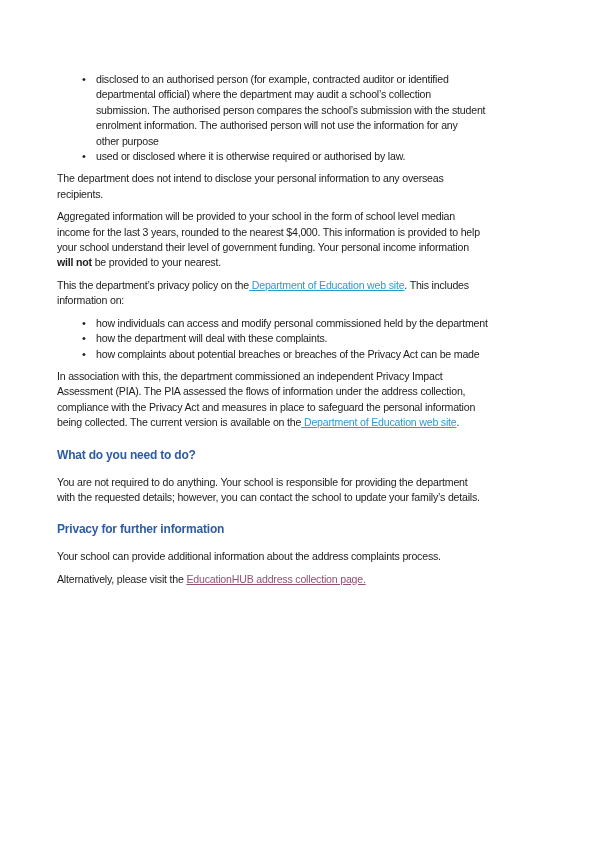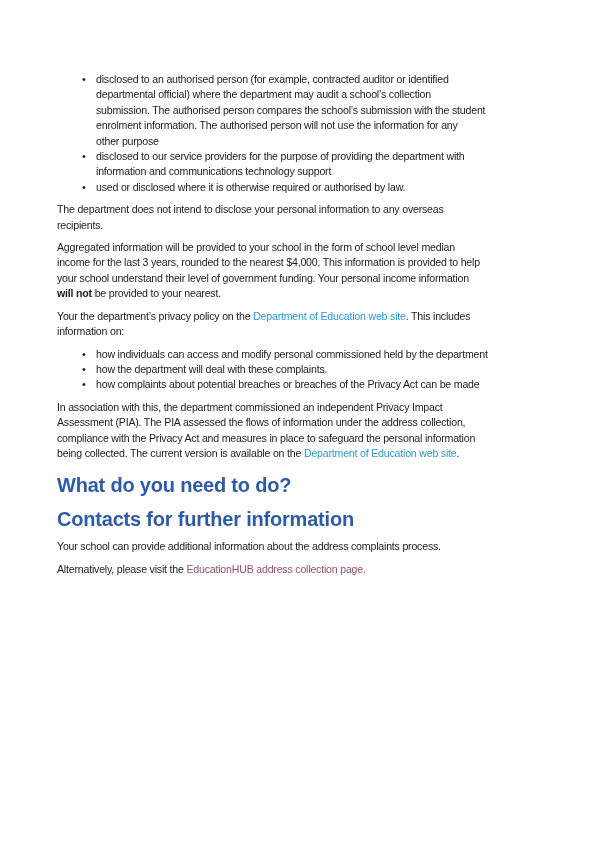--- a/index.html
+++ b/index.html
@@ -33,76 +33,77 @@
     white-space: pre-line;
   }
   ul.doc-list li::before {
     content: "\2022";
     position: absolute;
     left: 25px;
     top: 0;
     font-size: 11px;
   }
   h2.doc-heading {
-    font-size: 20px;
+    font-size: 12px;
     font-weight: bold;
     color: #2d5ba6;
     letter-spacing: -0.2px;
     line-height: 20px;
     margin: 14px 0 10px 0;
   }
   a.doc-link {
     color: #2e99cf;
+    text-decoration: underline;
     cursor: pointer;
   }
   a.doc-link.visited {
     color: #954f72;
   }
   strong { font-weight: bold; }
 </style>
 </head>
 <body>
 
 <div class="page">
 
   <ul class="doc-list">
     <li>disclosed to an authorised person (for example, contracted auditor or identified
 departmental official) where the department may audit a school’s collection
 submission. The authorised person compares the school’s submission with the student
 enrolment information. The authorised person will not use the information for any
 other purpose</li>
-    <li>disclosed to our service providers for the purpose of providing the department with
-information and communications technology support</li>
     <li>used or disclosed where it is otherwise required or authorised by law.</li>
   </ul>
 
   <p class="body">The department does not intend to disclose your personal information to any overseas
 recipients.</p>
 
   <p class="body"><span>Aggregated information will be provided to your school in the form of school level median
 income for the last 3 years, rounded to the nearest $4,000. This information is provided to help
 your school understand their level of government funding. Your personal income information
 </span><strong>will not</strong><span> be provided to your nearest.</span></p>
 
-  <p class="body"><span>Your the department’s privacy policy on the</span><a class="doc-link"> Department of Education web site</a><span>. This includes
+  <p class="body"><span>This the department’s privacy policy on the</span><a class="doc-link"> Department of Education web site</a><span>. This includes
 information on:</span></p>
 
   <ul class="doc-list">
     <li>how individuals can access and modify personal commissioned held by the department</li>
     <li>how the department will deal with these complaints.</li>
     <li>how complaints about potential breaches or breaches of the Privacy Act can be made</li>
   </ul>
 
   <p class="body"><span>In association with this, the department commissioned an independent Privacy Impact
 Assessment (PIA). The PIA assessed the flows of information under the address collection,
 compliance with the Privacy Act and measures in place to safeguard the personal information
 being collected. The current version is available on the</span><a class="doc-link"> Department of Education web site</a><span>.</span></p>
 
   <h2 class="doc-heading">What do you need to do?</h2>
 
+  <p class="body">You are not required to do anything. Your school is responsible for providing the department
+with the requested details; however, you can contact the school to update your family’s details.</p>
 
-  <h2 class="doc-heading">Contacts for further information</h2>
+  <h2 class="doc-heading">Privacy for further information</h2>
 
   <p class="body">Your school can provide additional information about the address complaints process.</p>
 
   <p class="body"><span>Alternatively, please visit the </span><a class="doc-link visited">EducationHUB address collection page.</a></p>
 
 </div>
 
 </body></html>

